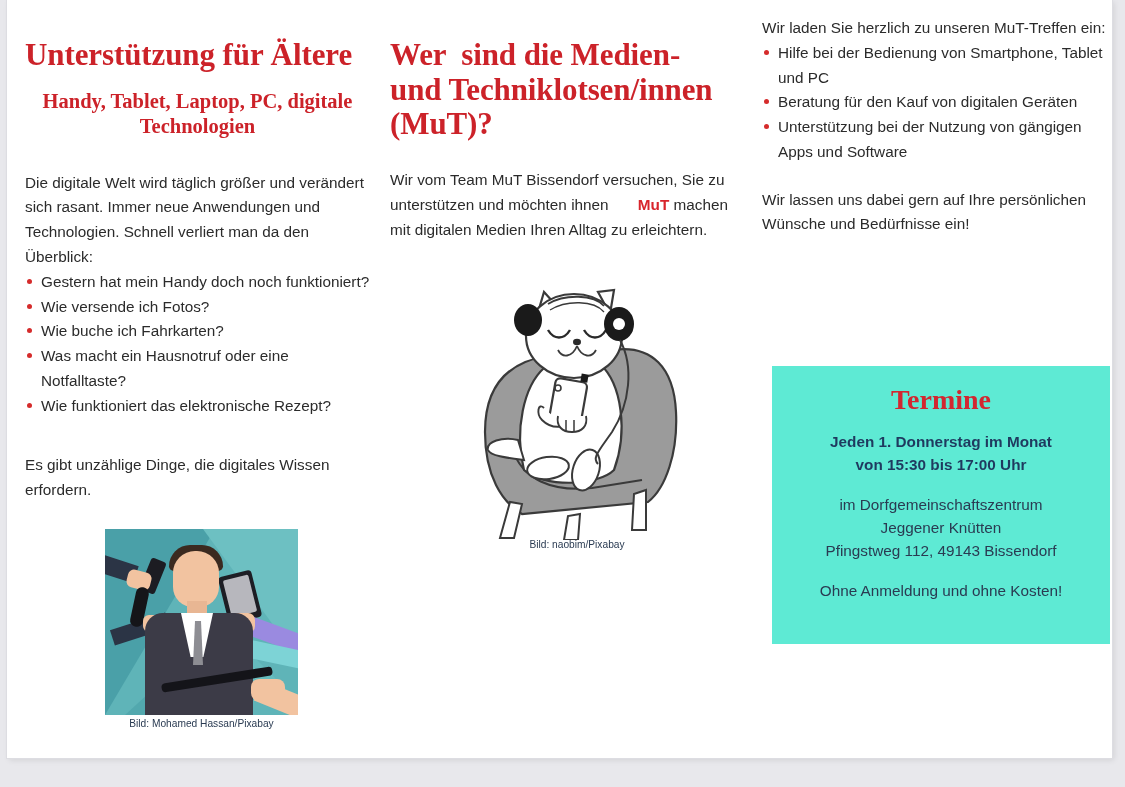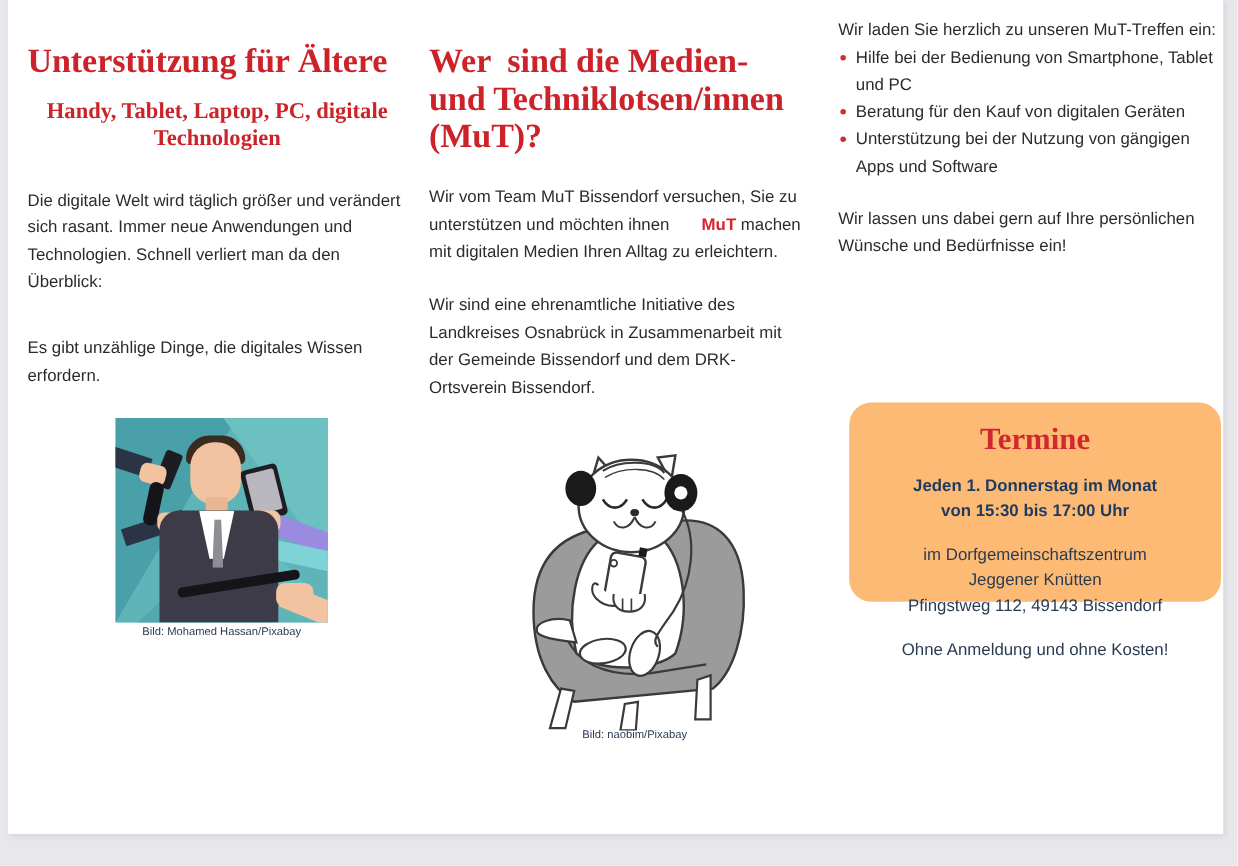--- a/index.html
+++ b/index.html
@@ -146,23 +146,22 @@
 
   
   .illu-cat { position: relative; width: 250px; height: 260px; }
 
   
   .termine {
     position: absolute;
     left: 765px;
     top: 366px;
     width: 338px;
-    height: 181px;
-    background: #fdba74;
-    border-radius: 20px;
+    height: 278px;
+    background: #5eead4;
   }
   .termine h3 {
     font-family: "Liberation Serif", serif;
     color: #d22730;
     font-weight: bold;
     font-size: 28px;
     text-align: center;
     margin: 18px 0 0 0;
   }
   .termine .tbold {
@@ -194,20 +193,27 @@
 <div class="page">
 
   <div class="col col-left">
 
     <h1 class="title" style="margin-top:22px;">Unterstützung für Ältere</h1>
 
     <h2 class="subtitle" style="margin-top:16px;text-align:center;">Handy, Tablet, Laptop, PC, digitale Technologien</h2>
 
     <p class="body" style="margin-top:32px;">Die digitale Welt wird täglich größer und verändert sich rasant. Immer neue Anwendungen und Technologien. Schnell verliert man da den Überblick:</p>
 
+    <ul class="bullets" style="margin-top:0px;">
+      <li>Gestern hat mein Handy doch noch funktioniert?</li>
+      <li>Wie versende ich Fotos?</li>
+      <li>Wie buche ich Fahrkarten?</li>
+      <li>Was macht ein Hausnotruf oder eine Notfalltaste?</li>
+      <li>Wie funktioniert das elektronische Rezept?</li>
+    </ul>
 
     <p class="body" style="margin-top:35px;">Es gibt unzählige Dinge, die digitales Wissen erfordern.</p>
 
     <div style="margin-top:26px; margin-left:80px; width:193px;">
       <div class="illu-left">
         <div class="il-bg1"></div>
           <div class="il-bg2"></div>
         <div class="il-bg3"></div>
           <div class="il-bg4"></div>
         <div class="il-armL2"></div>
@@ -234,21 +240,20 @@
       <p class="caption">Bild: Mohamed Hassan/Pixabay</p>
     </div>
   </div>
 
   <div class="col col-mid">
 
     <h1 class="title" style="margin-top:22px; white-space:pre-wrap;">Wer  sind die Medien- und Techniklotsen/innen (MuT)?</h1>
 
     <p class="body" style="margin-top:26px;"><span>Wir vom Team MuT Bissendorf versuchen, Sie zu unterstützen und möchten ihnen </span><span class="mut-red">MuT</span><span> machen mit digitalen Medien Ihren Alltag zu erleichtern.</span></p>
 
-    <p class="body" style="margin-top:24px;">Wir sind eine ehrenamtliche Initiative des Landkreises Osnabrück in Zusammenarbeit mit der Gemeinde Bissendorf und dem DRK-Ortsverein Bissendorf.</p>
 
     <div style="margin-top:38px; margin-left:62px; width:250px;">
       <div class="illu-cat">
         <svg viewBox="0 0 250 260" width="250" height="260">
 
           <path d="M33 152 C33 104, 58 82, 95 76 L160 70 C200 64, 222 88, 224 132
                    C226 172, 214 208, 196 222 L70 234 C50 222, 33 196, 33 152 Z" fill="#9b9b9b" stroke="#3a3a3a" stroke-width="2.2"></path>
 
           <path d="M60 168 C70 200, 100 212, 140 208 L190 200" fill="none" stroke="#3a3a3a" stroke-width="2"></path>
 

